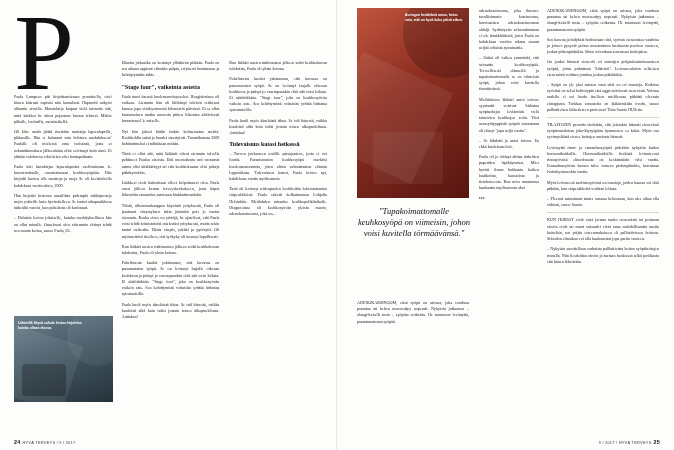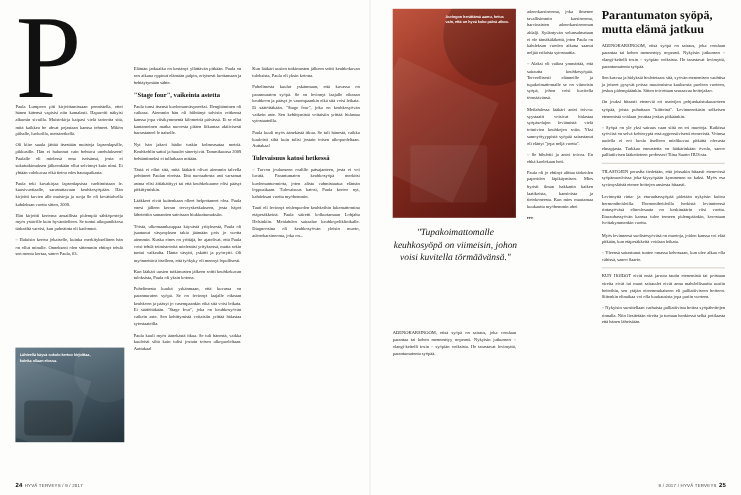--- a/index.html
+++ b/index.html
@@ -197,21 +197,20 @@
           <p>adenokarsinooma, joka ilmenee tavallisimmin karsinooma, harvinaisten adenokarsinooman aldalji. Sydäntyvän solunsalmataan ei ole tämäkäläkettä, joten Paula on kahdeksan vuoden aikana saanut neljää erilaista sytostaattia.</p>
           <p>– Alaksi oli vaikea ymmärtää, että sairautta keuhkosyöpää. Terveellisesti elänneille ja tupakoimattomalle se on viimeisin syöpä, johon voisi kuvitella törmäävänsä.</p>
           <p>Meilahdessa lääkäri antoi toivoa: syystaatit voisivat hidastaa syöpäsolujen leviämistä vielä toimivien keuhkojen soiin. Yksi samoyötyyppistä syöpää sairastanut oli elänyt "jopa neljä vuotta".</p>
           <p>– Se hihdotti ja antoi toivoa. En ehkä kuolekaan heti.</p>
           <p>Paula oli jo ehtinyt alittaa tärkeiden paperiden läpikäymisen. Mies hyristi ilman hakkanin kaiken laatikoista, kansioista ja tietokoneesta. Kun mies muutamaa kuukautta myöhemmin ahoi</p>
           <p class="arrow">▸▸▸</p>
         </div>
       </div>
 
       <div class="r-col-right">
-        <h1 class="headline">Parantumaton syöpä, mutta elämä jatkuu</h1>
         <div class="side-txt">
           <p>ADENOKARSINOOM, etisä syöpä on sairaus, joka vondaan parantaa tai kehen mennesttyy nopeasti. Nykyisin jutkunsen – olangi-keitelli tosin – syöpiän ooiksista. He tarastavat levimyttä, parantumatonta syöpää.</p>
           <p>Sen kasvua ja hidyksiä hodotetaan: sitä, syövän etenemisen vauhtisa ja joiseet pysyvät poissa muutonistoa kuuksosta puoleen vuoteen, joskus pidempiäänkin. Sitten toivottaan seuraavaa hoitojakso.</p>
           <p>On jouksi hitaasti eteneviä eri matoijen pohjankaistukuusoteen syöpää, joista puhuttaan "kiitteinä". Levinneenkäsin selkeisen etenemistä voidaan joruttaa joskus pitkäänkin.</p>
           <p>– Syöpä on yle yksi sairaus vaan siitä on eri muotoja. Kaikissa syöviisä on selvä kohtoryptä etsä aggressiivisesti etenevistä. Voimsa uudella ei ooi luoda itselleen mielikuvaa pitkättä olevasta elmapjasta. Tarkkaa ennustetta on lääkärinkään övedu, sanoo palliatiivisen lääketieteen professori Tiina Saarto HUS:sta.</p>
         </div>
         <div class="rule"></div>
         <div class="side-txt">
           <p>TILASTOJEN perusfta tiedetään, että joissakin hitaasti etenevissä syöpämuodoissa joka-kiysyöpään kymmenen ea kaksi. Myös osa syvimysläistä etenee hoitojen ansiosta hitaasti.</p>
           <p>Levinnyttä rinta- ja eturauhassyöpää pidetään nykyisin kuitoa hormonihoidoilla. Hormonihoidoilla herkistä levinnteessä rintasyöväsä elinodosaata on keskimäärin viisi vuotta. Eturauhassyövän kanssa tulee tomeen pidempäänkin, korostaan lvoitakymmenkin vuotta.</p>

